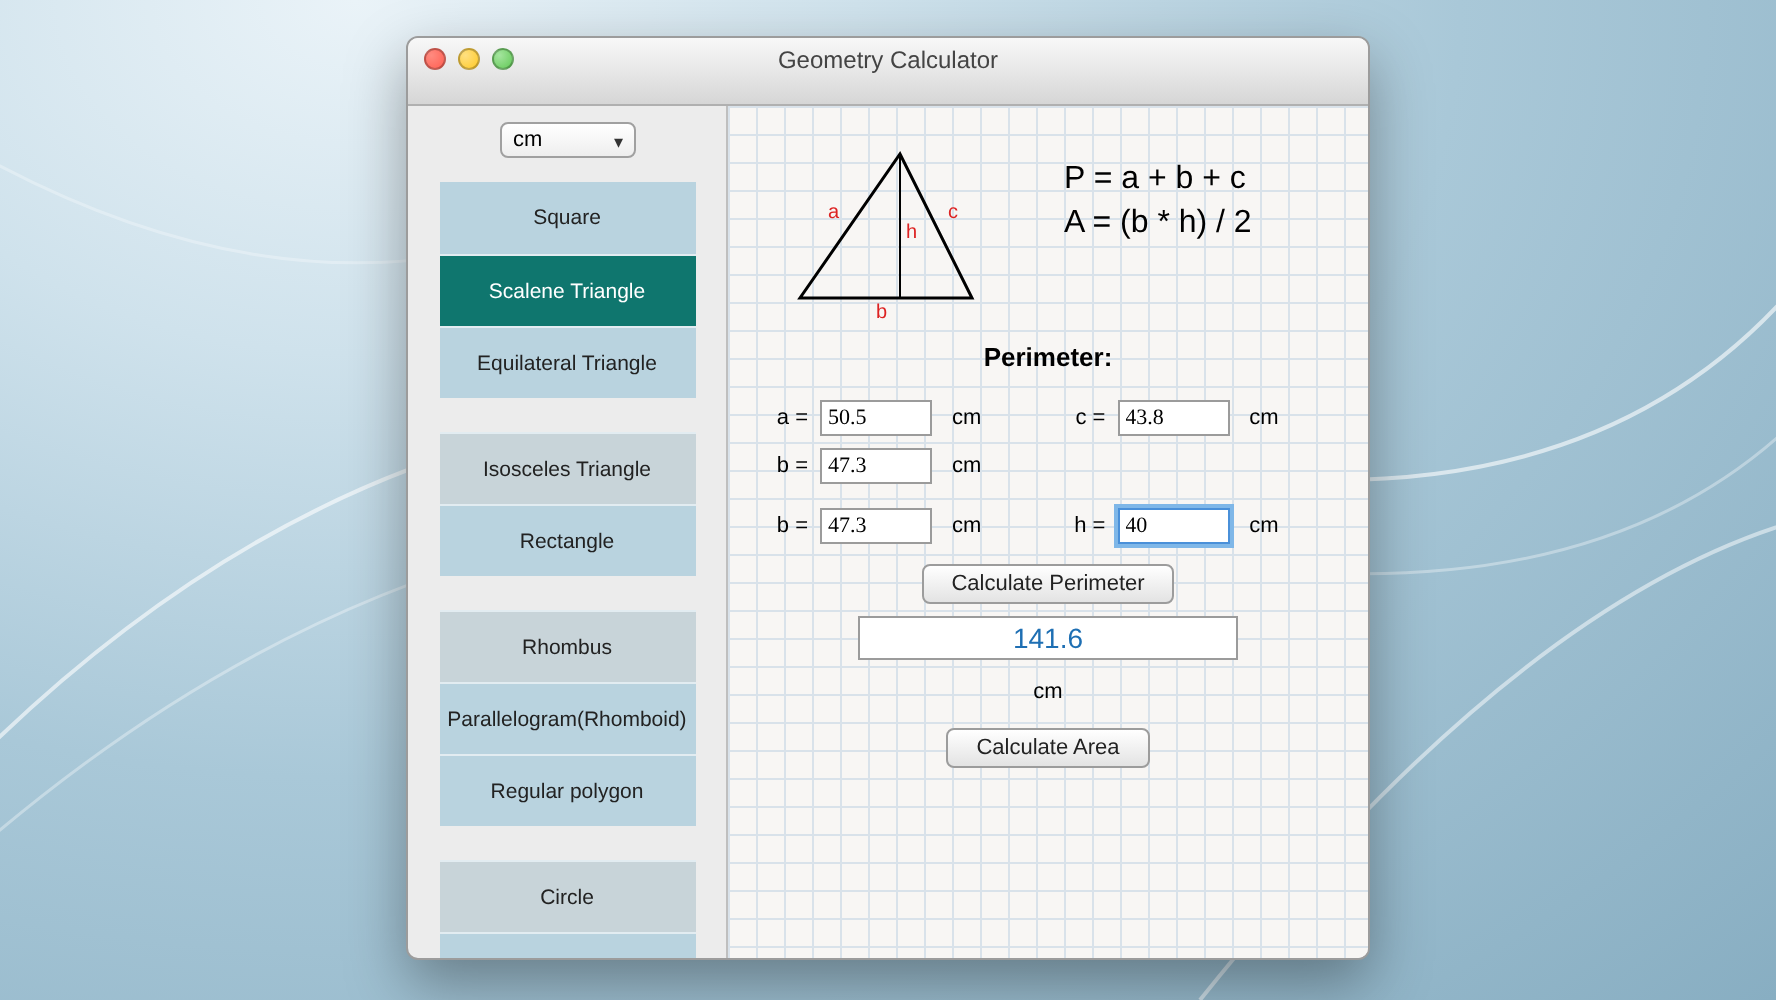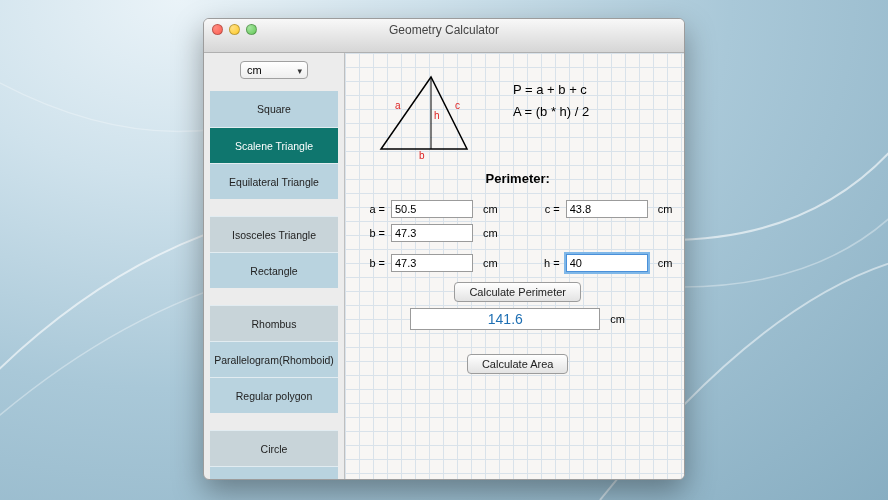--- a/index.html
+++ b/index.html
@@ -53,37 +53,37 @@
   .main {
     flex:1; position:relative;
     background:#f8f6f4;
     background-image:
       linear-gradient(#d9e2ea 1px, transparent 1px),
       linear-gradient(90deg, #d9e2ea 1px, transparent 1px);
     background-size:14px 14px;
     padding:12px 18px 10px 18px;
   }
   .diagram-row { display:flex; align-items:flex-start; gap:30px; margin-bottom:10px; }
-  .formulas { font-size:13px; line-height:22px; color:#000; margin-top:14px; }
+  .formulas { font-size:16px; line-height:22px; color:#000; margin-top:14px; }
   .section-title { text-align:center; font-weight:bold; font-size:13px; margin:2px 0 8px 0; }
   .field-row { display:flex; align-items:center; gap:6px; margin:6px 0; font-size:11px; }
   .cols { display:flex; gap:40px; }
   .field-row label { display:inline-block; min-width:22px; text-align:right; }
   .txt {
-    width:82px; height:18px; border:1px solid #9b9b9b; background:#fff; font-size:11px;
-    padding:7px 3px; outline:none;
+    width:56px; height:18px; border:1px solid #9b9b9b; background:#fff; font-size:11px;
+    padding:7px 3px; outline:none;font-family:Liberation Serif, serif;
   }
   .txt.focus { box-shadow:0 0 0 2px #7fb7e8; border-color:#4a90d9; }
   .unit { margin-left:4px; }
   .btn {
     display:inline-block; height:20px; padding:0 14px; font-size:11px;
     border:1px solid #9c9c9c; border-radius:4px;
     background:linear-gradient(#ffffff,#e3e3e3); color:#222; line-height:18px; cursor:pointer;
   }
-  .result-row { display:flex; align-items:center; gap:10px; margin:6px 0 24px 0; justify-content:center; }
+  .result-row { display:flex; align-items:center; gap:10px; margin:6px 0 12px 0; justify-content:center;flex-direction:column; }
   .result-box {
     width:190px; height:22px; border:1px solid #9b9b9b; background:#fff;
     text-align:center; line-height:20px; font-size:14px; color:#1e6fb3;
   }
   .calc-block { text-align:center; margin-top:4px; }
   svg.tri text { font-size:10px; fill:#d22; }
 </style>
 </head>
 <body>
 

